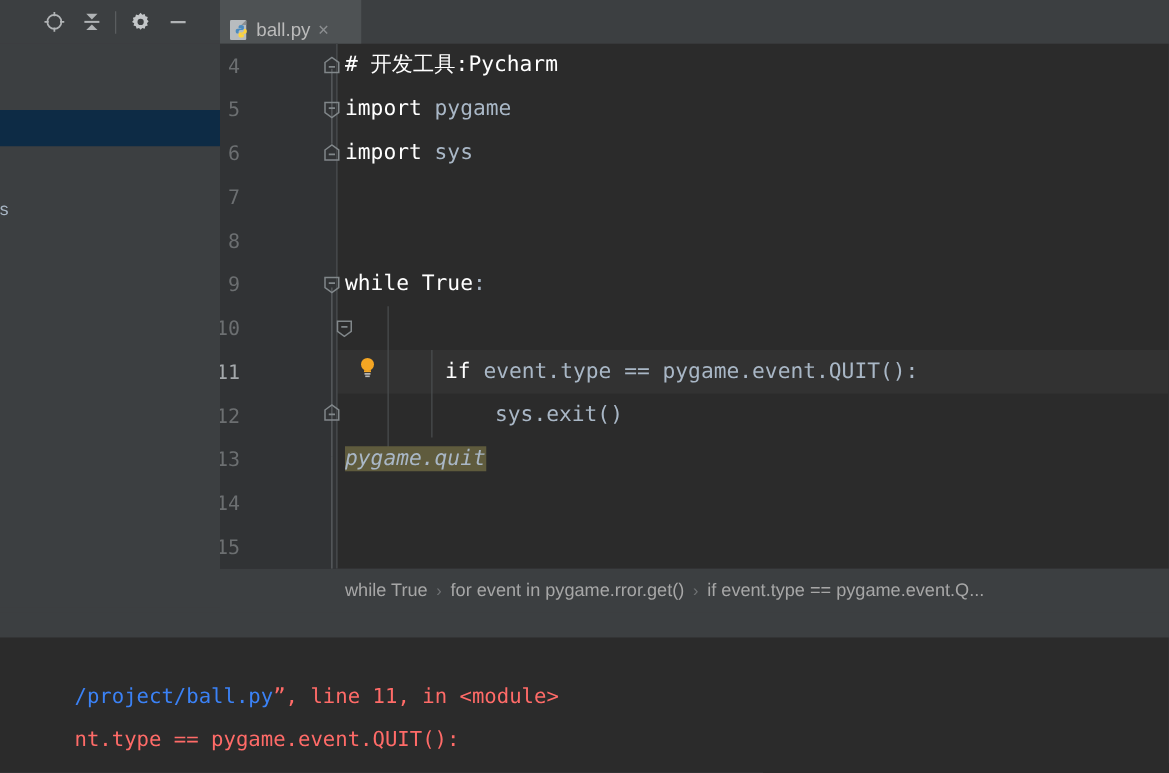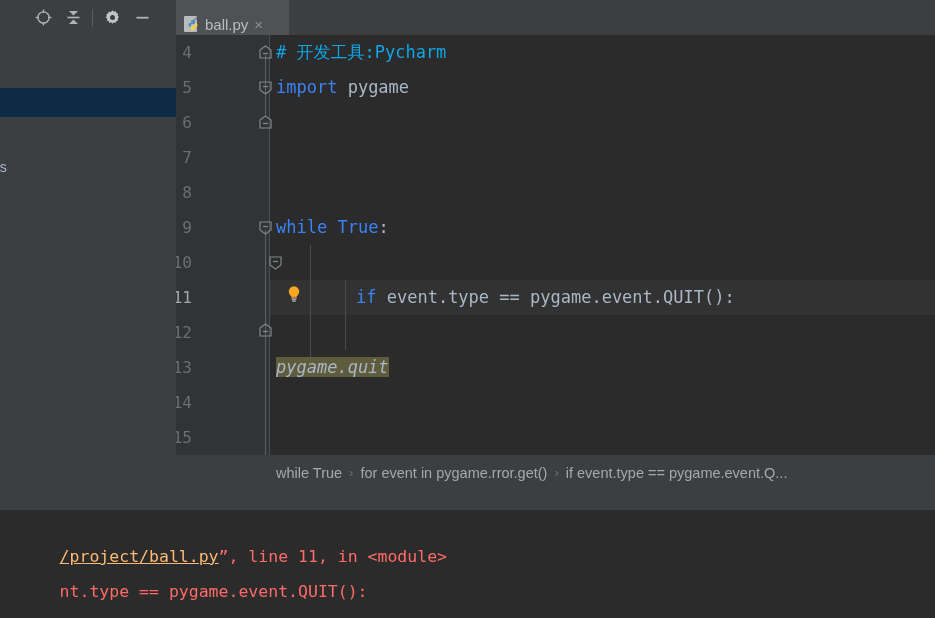--- a/index.html
+++ b/index.html
@@ -52,23 +52,23 @@
   .lnum{position:absolute;right:78px;width:40px;text-align:right;
         font-family:"DejaVu Sans Mono","Liberation Mono",monospace;
         font-size:16px;color:#6c6f71;line-height:35px;}
   .lnum.cur{color:#a4a8ab;}
 
   .codearea{position:absolute;left:94px;top:0;right:0;height:100%;}
   .codeline{position:absolute;left:0;right:0;height:35px;line-height:35px;
             white-space:pre;font-family:"DejaVu Sans Mono","Liberation Mono",monospace;
             font-size:17px;color:#a9b7c6;padding-left:6px;box-sizing:border-box;}
   .hl-line{position:absolute;left:0;right:0;height:35px;background:#323232;}
-  .kw{color:#3b82f6;}
+  .kw{color:#ffffff;}
   .num{color:#6897bb;position:relative;}
-  .cmt{color:#0ea5e9;}
+  .cmt{color:#ffffff;}
   .sel-tok{background:#5f5b3d;color:#a9b7c6;}
   .wavy{position:absolute;left:0;right:0;bottom:4px;height:4px;}
 
   
   .foldcol{position:absolute;left:82px;top:0;width:24px;height:100%;}
   .fold{position:absolute;width:15px;height:15px;left:0;}
   .fold svg{display:block;}
   .foldline{position:absolute;left:7px;width:1px;background:#5e6264;}
   .bulb{position:absolute;left:110px;width:16px;height:18px;}
 
@@ -81,21 +81,21 @@
   .crumb{font-size:14.5px;color:#a7a7a7;white-space:nowrap;
          font-family:"Liberation Sans",sans-serif;}
   .crumb-sep{font-size:13px;color:#6f7274;margin:0 7px;}
 
   
   .console{position:absolute;left:0;top:510px;width:935px;height:108px;
            background:#2b2b2b;overflow:hidden;}
   .cline{position:absolute;left:0;white-space:pre;
          font-family:"DejaVu Sans Mono","Liberation Mono",monospace;
          font-size:16.5px;line-height:20px;color:#ff6b68;}
-  .clink{color:#fdba74;text-decoration:underline;}
+  .clink{color:#3b82f6;}
   .cgap{position:absolute;left:0;top:490px;width:935px;height:20px;
         background:#3c3f41;}
 </style>
 </head>
 <body>
 
 <div class="app">
 
   <div class="toolbar">
     <div style="width:28px"></div>
@@ -225,28 +225,30 @@
 
     <div class="codearea">
 
       <div class="indent" style="left:40px;top:210px;height:115px;"></div>
       <div class="indent" style="left:75px;top:245px;height:70px;"></div>
 
       <div class="codeline" style="top:0px;"><span class="cmt"># 开发工具:Pycharm</span></div>
 
       <div class="codeline" style="top:35px;"><span class="kw">import </span><span>pygame</span></div>
 
+      <div class="codeline" style="top:70px;"><span class="kw">import </span><span>sys</span></div>
 
 
 
       <div class="codeline" style="top:175px;"><span class="kw">while </span><span class="kw">True</span><span>:</span></div>
 
 
       <div class="codeline" style="top:245px;padding-left:86px;"><span class="kw">if </span><span>event.type == pygame.event.QUIT():</span></div>
 
+      <div class="codeline" style="top:280px;padding-left:126px;"><span>sys.exit()</span></div>
 
       <div class="codeline" style="top:315px;font-style:italic;"><span class="sel-tok">pygame.quit</span></div>
 
       <div class="codeline" style="top:350px;"></div>
       <div class="codeline" style="top:385px;"></div>
     </div>
   </div>
 
   <div class="breadcrumb">
     <span class="crumb">while True</span>

